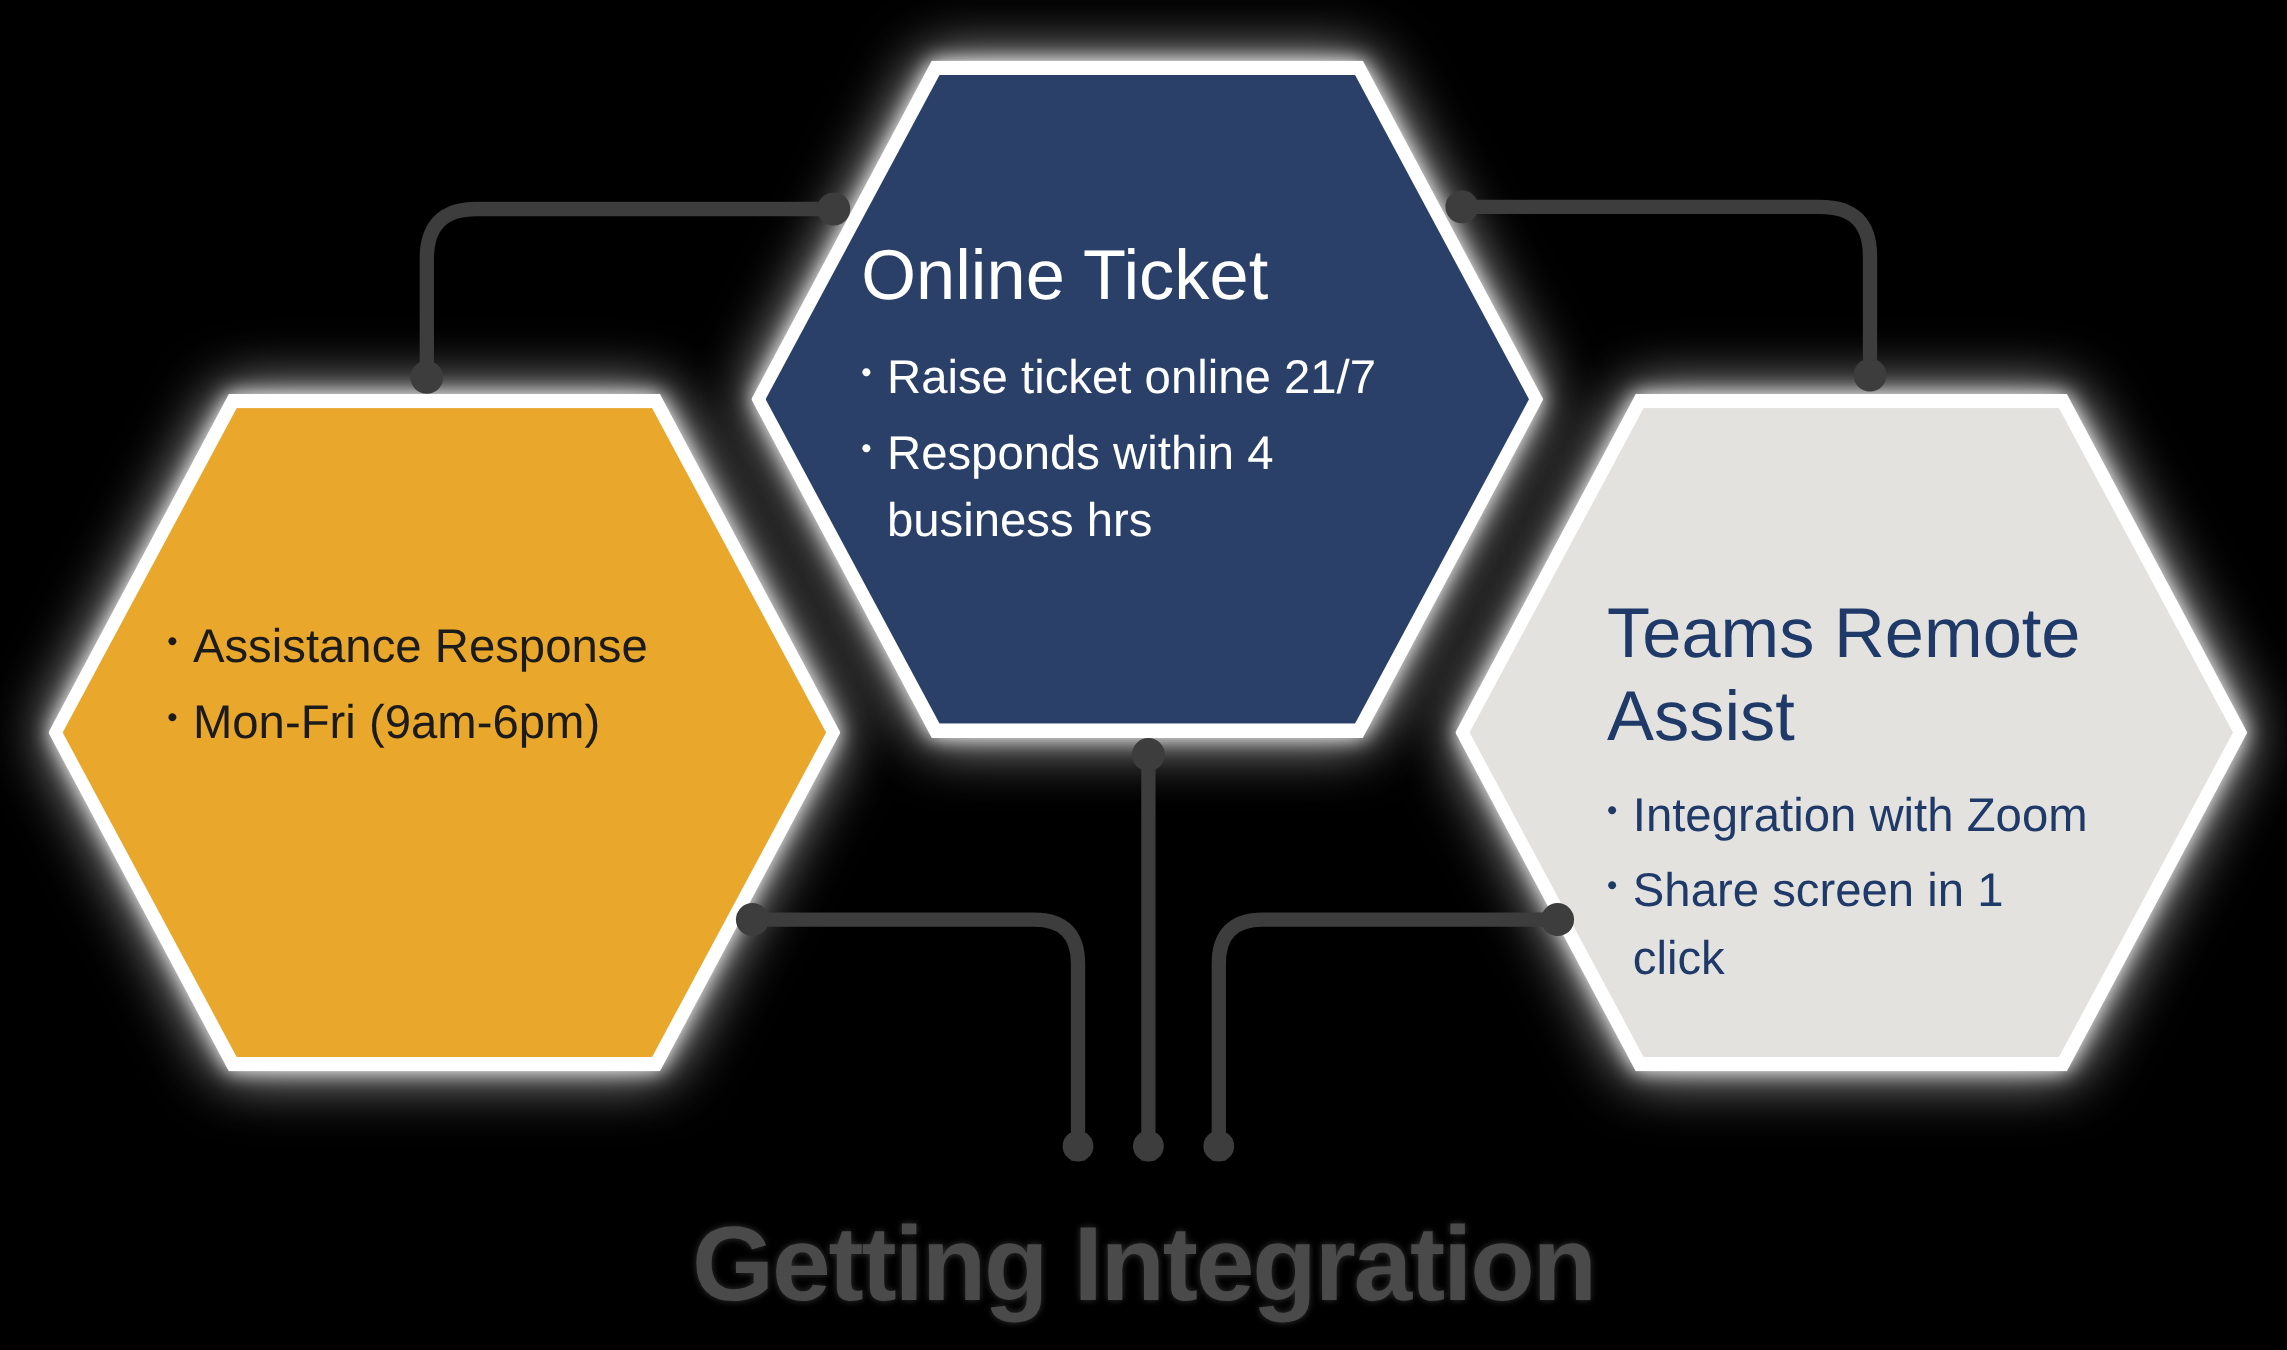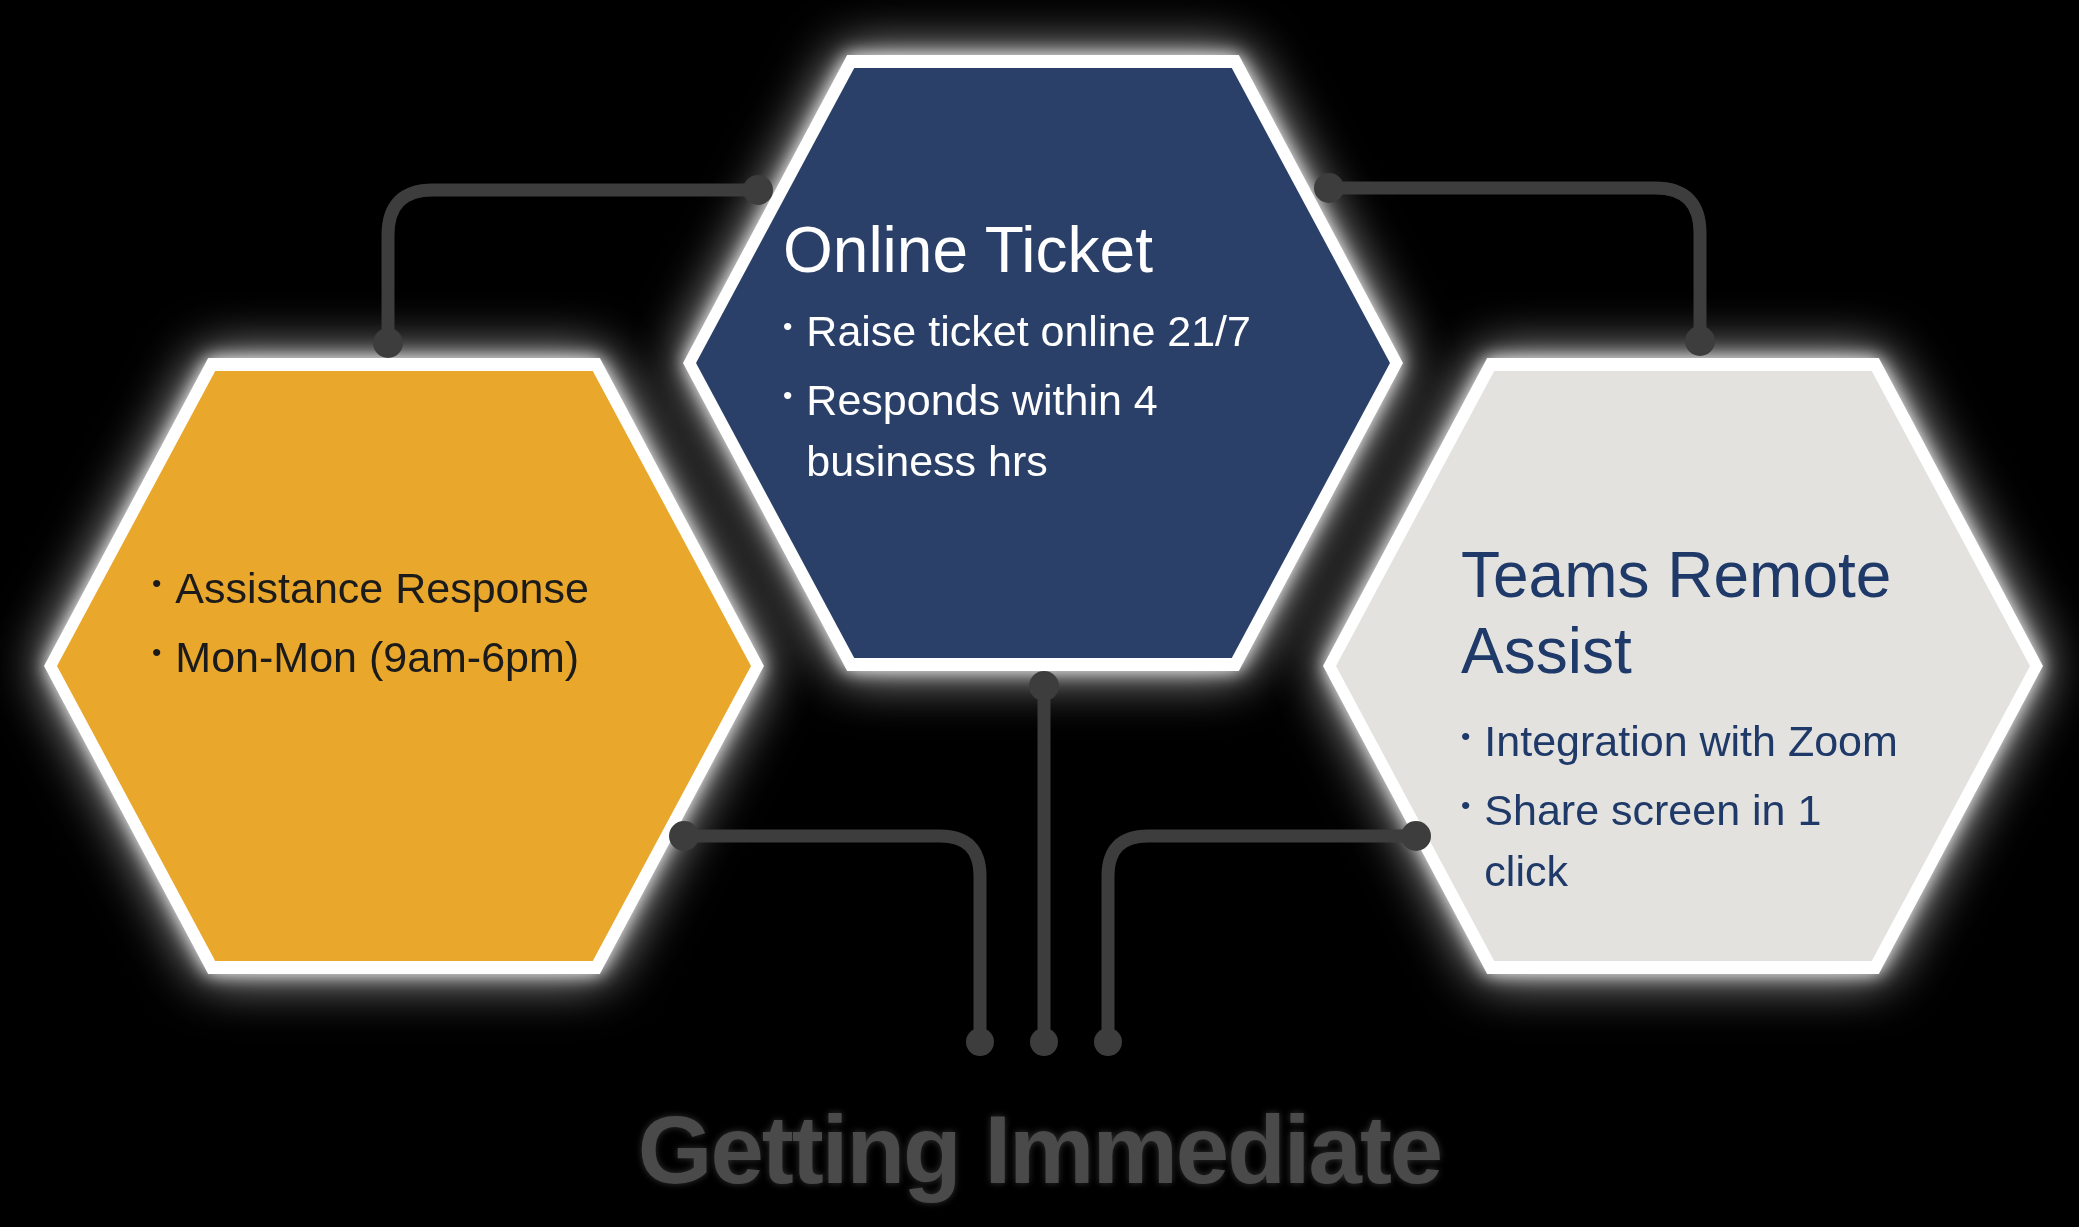--- a/index.html
+++ b/index.html
@@ -31,21 +31,21 @@
 
   .hex-content{position:absolute;z-index:3;}
   .hex-phone  .hex-content{left:108px;top:200px;width:540px;color:var(--phone-text,#1B1B1B);}
   .hex-ticket .hex-content{left:100px;top:158px;width:545px;color:var(--ticket-text,#fff);}
   .hex-teams  .hex-content{left:138px;top:148px;width:565px;color:var(--teams-text,#1F3A69);margin-top:32px;}
 
   .hex-title{
     font-size:64px;line-height:1.18;font-weight:400;
     white-space:pre-line;margin:0 0 22px 0;letter-spacing:0;
   }
-  .hex-ticket .hex-title{margin-bottom:12px;}
+  .hex-ticket .hex-title{margin-bottom:24px;}
   .hex-bullets{display:flex;flex-direction:column;gap:8px;}
   .bullet{display:flex;align-items:flex-start;font-size:43px;line-height:1.42;}
   .bullet .glyph{font-size:0.62em;line-height:1;margin:0.45em 14px 0 0;flex:0 0 auto;}
   .bullet .btext{white-space:pre-line;}
 
   
   .connectors{position:absolute;inset:0;z-index:4;pointer-events:none;}
   .connectors path{fill:none;stroke:var(--connector,#3d3d3d);stroke-width:13px;}
   .connectors circle{fill:var(--connector,#3d3d3d);}
 
@@ -85,21 +85,21 @@
       <div class="hex-inner"></div>
     </div>
     <div class="hex-content">
       <div class="hex-bullets">
         <div class="bullet">
           <span class="glyph">•</span>
           <span class="btext">Assistance Response</span>
         </div>
         <div class="bullet">
           <span class="glyph">•</span>
-          <span class="btext">Mon-Mon (9am-6pm)</span>
+          <span class="btext">Mon-Fri (9am-6pm)</span>
         </div>
       </div>
     </div>
   </div>
 
   <div class="hex-glow hex-ticket">
     <div class="hex-outer">
       <div class="hex-inner"></div>
     </div>
     <div class="hex-content">
@@ -132,15 +132,15 @@
         </div>
         <div class="bullet">
           <span class="glyph">•</span>
           <span class="btext">Share screen in 1
 click</span>
         </div>
       </div>
     </div>
   </div>
 
-  <div class="footer-title">Getting Immediate</div>
+  <div class="footer-title">Getting Integration</div>
 
 </div>
 
 </body></html>

